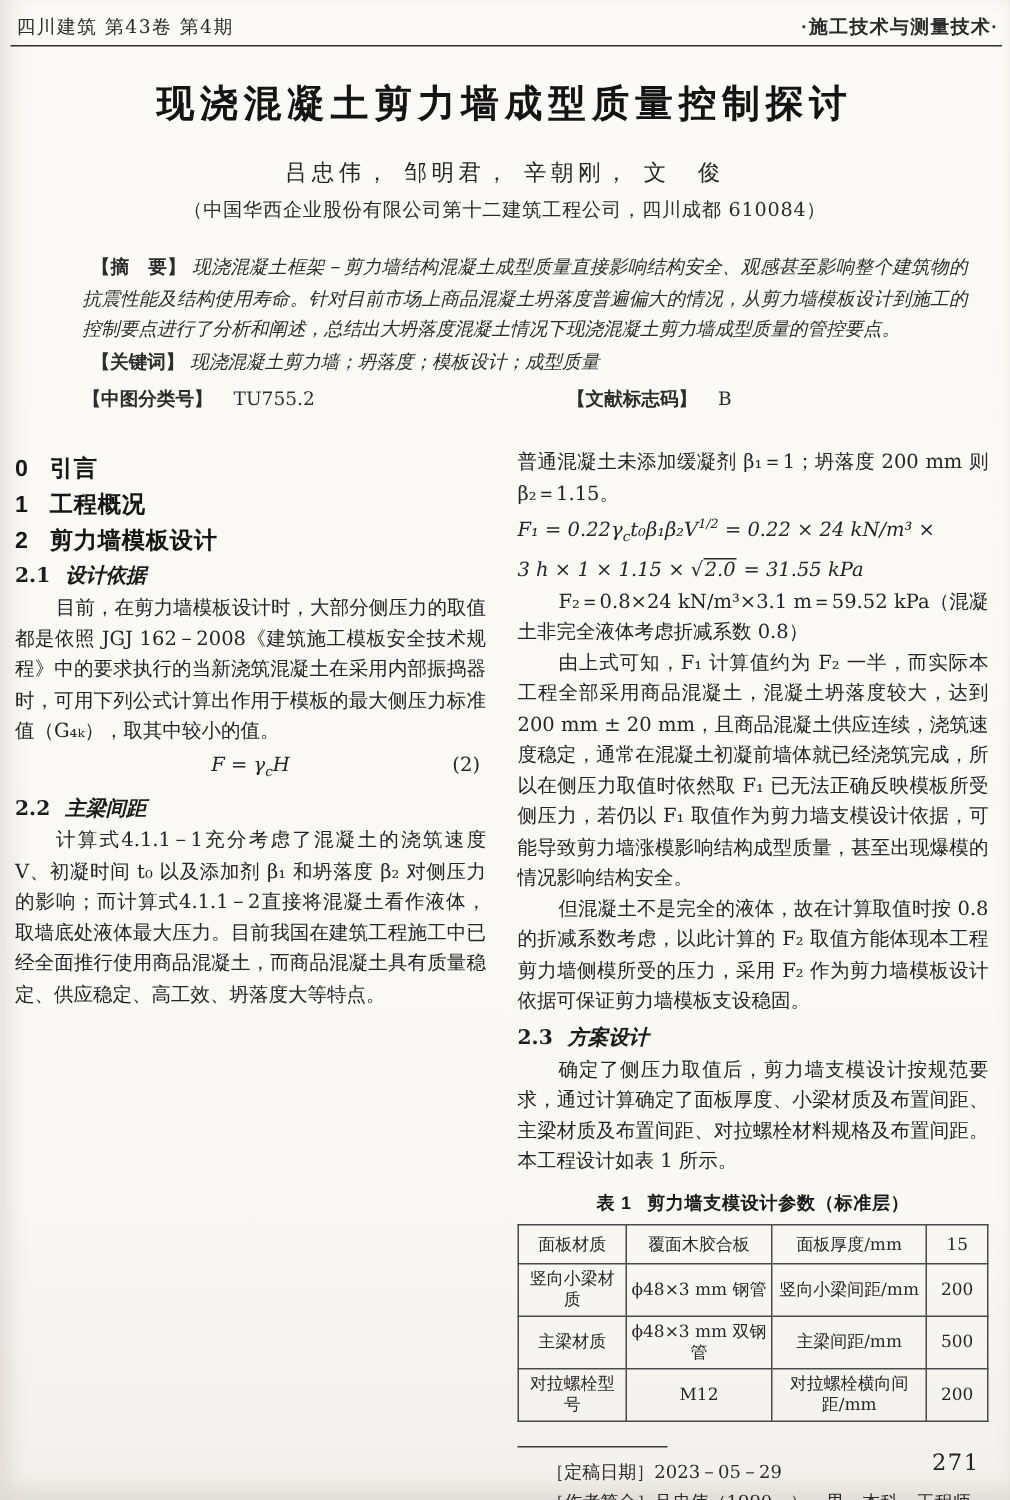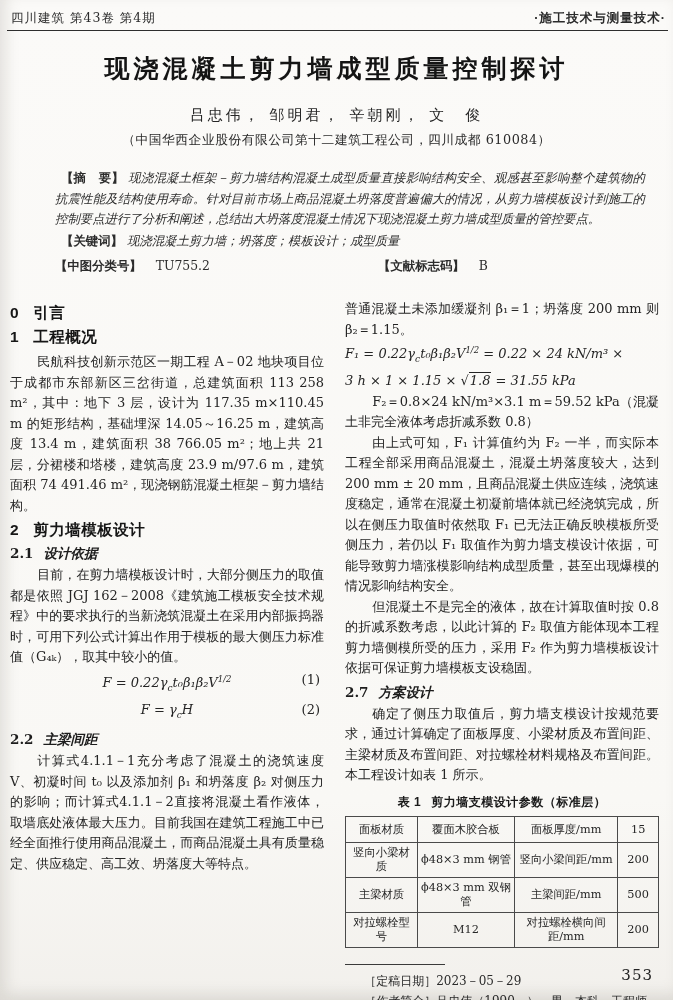--- a/index.html
+++ b/index.html
@@ -143,55 +143,50 @@
       <span class="fm-label">【文献标志码】</span>
       <span class="clc-val">B</span>
     </span>
   </div>
 
   <div class="col col-left">
 
     <h2 class="sec"><span class="no">0</span><span>引言</span></h2>
 
     <h2 class="sec"><span class="no">1</span><span>工程概况</span></h2>
-    <p>民航科技创新示范区一期工程 A－02 地块项目位于成都市东部新区三岔街道，总建筑面积 113 258 m²，其中：地下 3 层，设计为 117.35 m×110.45 m 的矩形结构，基础埋深 14.05～16.25 m，建筑高度 13.4 m，建筑面积 38 766.05 m²；地上共 21 层，分裙楼和塔楼，建筑高度 23.9 m/97.6 m，建筑面积 74 491.46 m²，现浇钢筋混凝土框架－剪力墙结构。</p>
 
     <h2 class="sec"><span class="no">2</span><span>剪力墙模板设计</span></h2>
 
     <h3 class="sub"><span class="no">2.1</span><span>设计依据</span></h3>
     <p>目前，在剪力墙模板设计时，大部分侧压力的取值都是依照 JGJ 162－2008《建筑施工模板安全技术规程》中的要求执行的当新浇筑混凝土在采用内部振捣器时，可用下列公式计算出作用于模板的最大侧压力标准值（G₄ₖ），取其中较小的值。</p>
 
-    <div class="eq-row">
-      <span class="math"><span>F = 0.22γ</span><sub>c</sub><span>t₀β₁β₂V</span><sup>1/2</sup></span>
-      <span class="eqlabel">(1)</span>
-    </div>
     <div class="eq-row">
       <span class="math"><span>F = γ</span><sub>c</sub><span>H</span></span>
       <span class="eqlabel">(2)</span>
     </div>
 
     <h3 class="sub"><span class="no">2.2</span><span>主梁间距</span></h3>
     <p>计算式4.1.1－1充分考虑了混凝土的浇筑速度 V、初凝时间 t₀ 以及添加剂 β₁ 和坍落度 β₂ 对侧压力的影响；而计算式4.1.1－2直接将混凝土看作液体，取墙底处液体最大压力。目前我国在建筑工程施工中已经全面推行使用商品混凝土，而商品混凝土具有质量稳定、供应稳定、高工效、坍落度大等特点。</p>
 
   </div>
 
   <div class="col col-right">
 
     <p class="noindent">普通混凝土未添加缓凝剂 β₁＝1；坍落度 200 mm 则 β₂＝1.15。</p>
 
     <div class="eq-center">
       <div class="math"><span>F₁ = 0.22γ</span><sub>c</sub><span>t₀β₁β₂V</span><sup>1/2</sup><span> = 0.22 × 24 kN/m³ ×</span></div>
-      <div class="math"><span>3 h × 1 × 1.15 × </span><span>√</span><span class="sqrtv">1.8</span><span> = 31.55 kPa</span></div>
+      <div class="math"><span>3 h × 1 × 1.15 × </span><span>√</span><span class="sqrtv">2.0</span><span> = 31.55 kPa</span></div>
     </div>
 
     <p>F₂＝0.8×24 kN/m³×3.1 m＝59.52 kPa（混凝土非完全液体考虑折减系数 0.8）</p>
     <p>由上式可知，F₁ 计算值约为 F₂ 一半，而实际本工程全部采用商品混凝土，混凝土坍落度较大，达到 200 mm ± 20 mm，且商品混凝土供应连续，浇筑速度稳定，通常在混凝土初凝前墙体就已经浇筑完成，所以在侧压力取值时依然取 F₁ 已无法正确反映模板所受侧压力，若仍以 F₁ 取值作为剪力墙支模设计依据，可能导致剪力墙涨模影响结构成型质量，甚至出现爆模的情况影响结构安全。</p>
     <p>但混凝土不是完全的液体，故在计算取值时按 0.8 的折减系数考虑，以此计算的 F₂ 取值方能体现本工程剪力墙侧模所受的压力，采用 F₂ 作为剪力墙模板设计依据可保证剪力墙模板支设稳固。</p>
 
-    <h3 class="sub"><span class="no">2.7</span><span>方案设计</span></h3>
+    <h3 class="sub"><span class="no">2.3</span><span>方案设计</span></h3>
     <p>确定了侧压力取值后，剪力墙支模设计按规范要求，通过计算确定了面板厚度、小梁材质及布置间距、主梁材质及布置间距、对拉螺栓材料规格及布置间距。本工程设计如表 1 所示。</p>
 
     <div class="tbl-caption"><span class="tno">表 1</span><span>剪力墙支模设计参数（标准层）</span></div>
 
     <table class="params">
       <colgroup>
           <col class="c1">
           <col class="c2">
           <col class="c3">
           <col class="c4">
@@ -224,14 +219,14 @@
     </tbody>
       </table>
 
     <div class="footnote-sep"></div>
     <div class="footnote">
       <p>［定稿日期］2023－05－29</p>
       <p>［作者简介］吕忠伟（1990—），男，本科，工程师，主要从事项目资料管理工作；邹明君（1977—），男，本科，高级工程师，主要从事施工生产管理工作；辛朝刚（1988—），男，本科，工程师，主要从事项目技术管理工作；文俊（1987—），男，专科，工程师，主要从事项目质量管理工作。</p>
     </div>
   </div>
 
-  <div class="pageno">353</div>
+  <div class="pageno">271</div>
 </div>
 
 </body></html>

